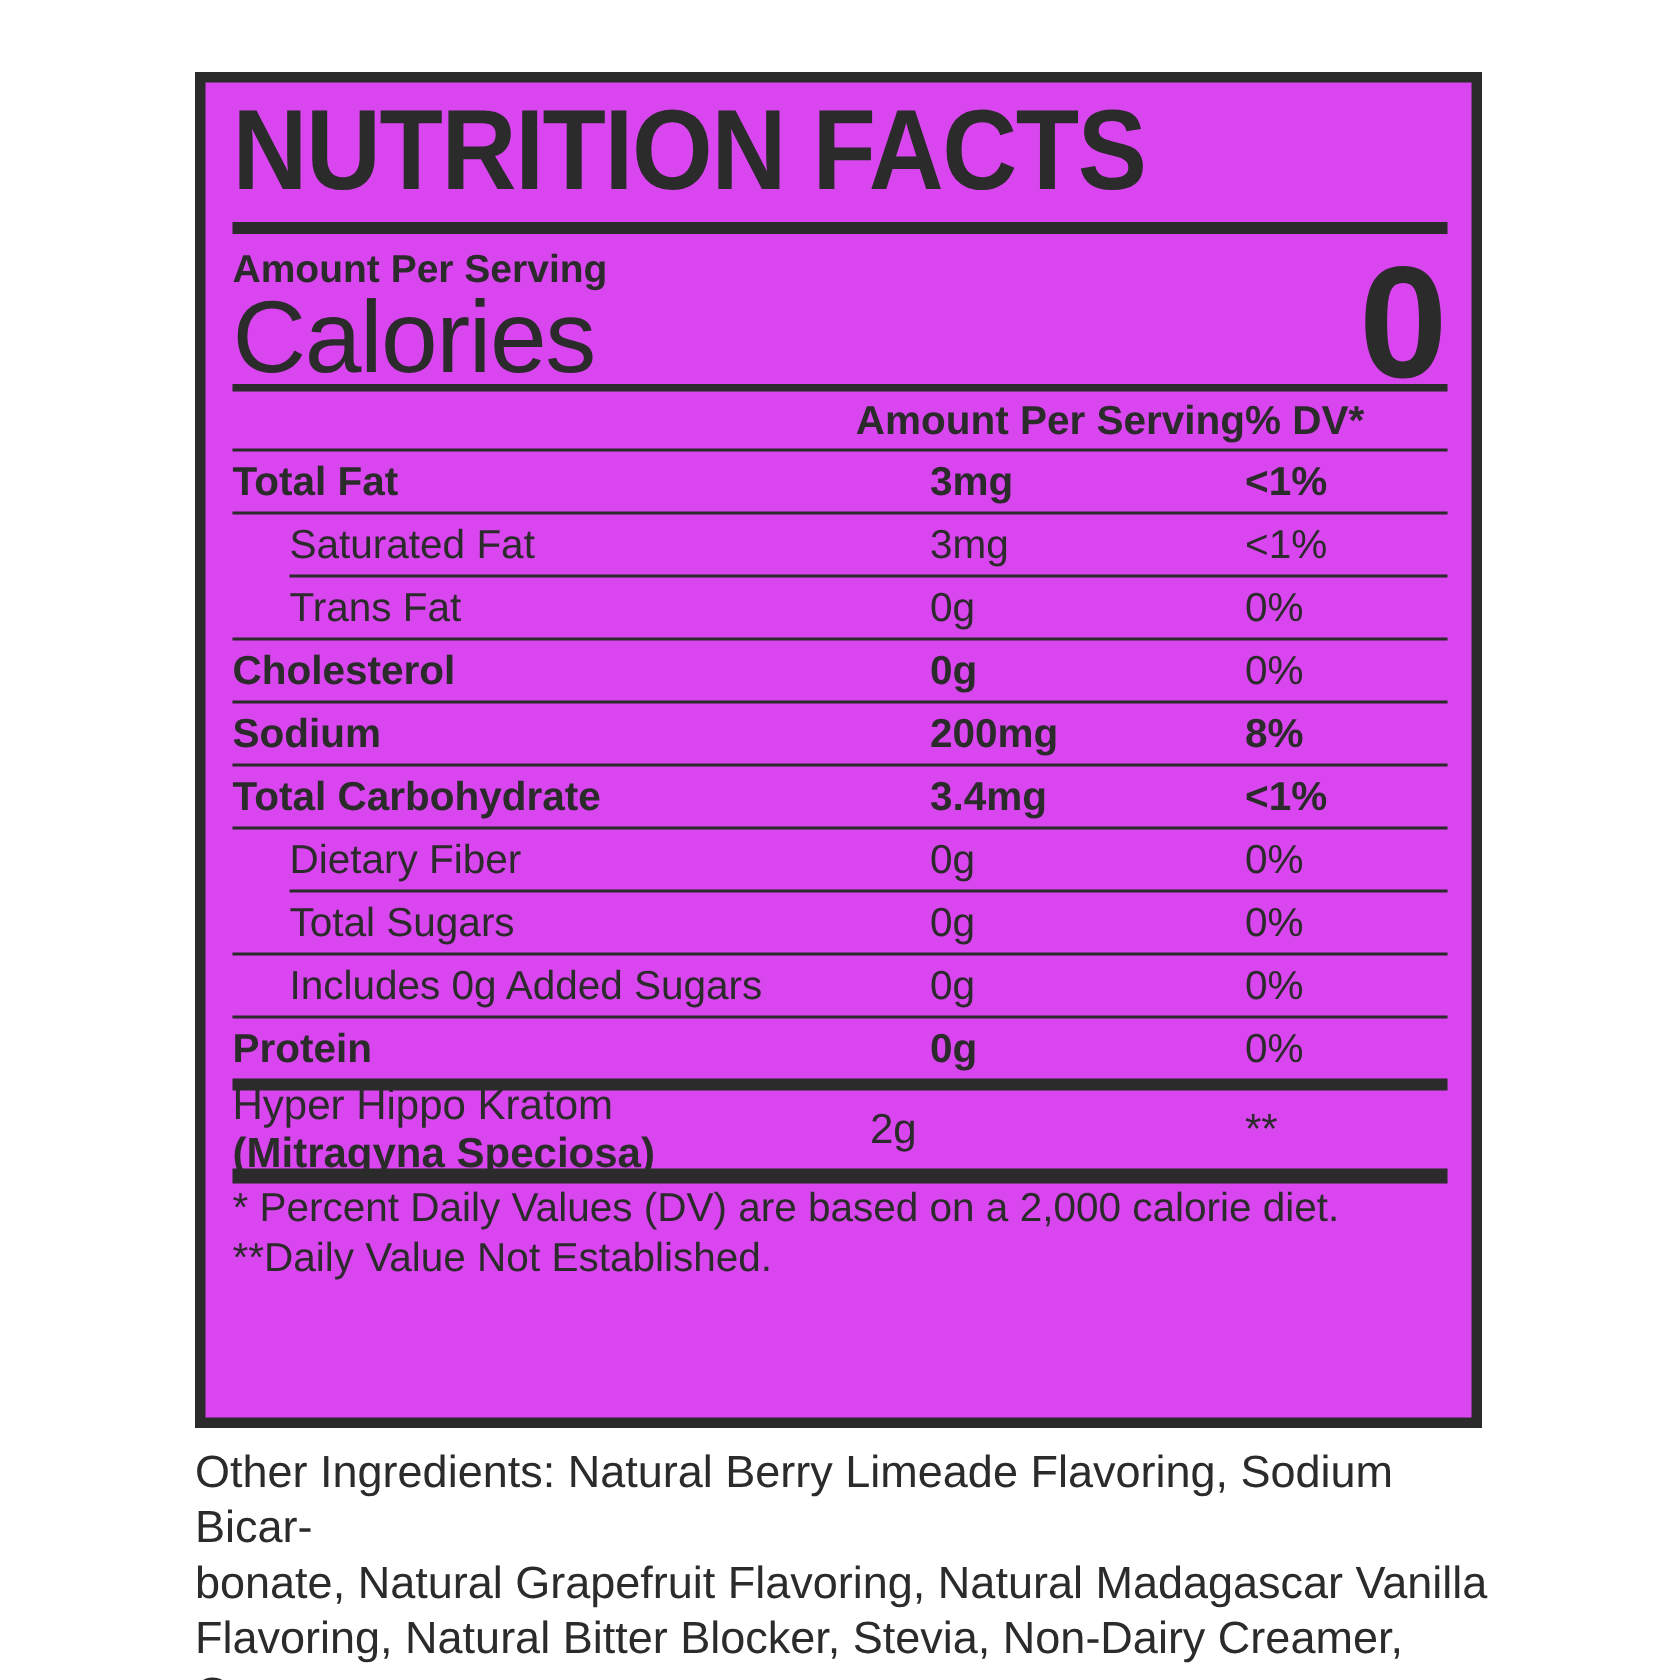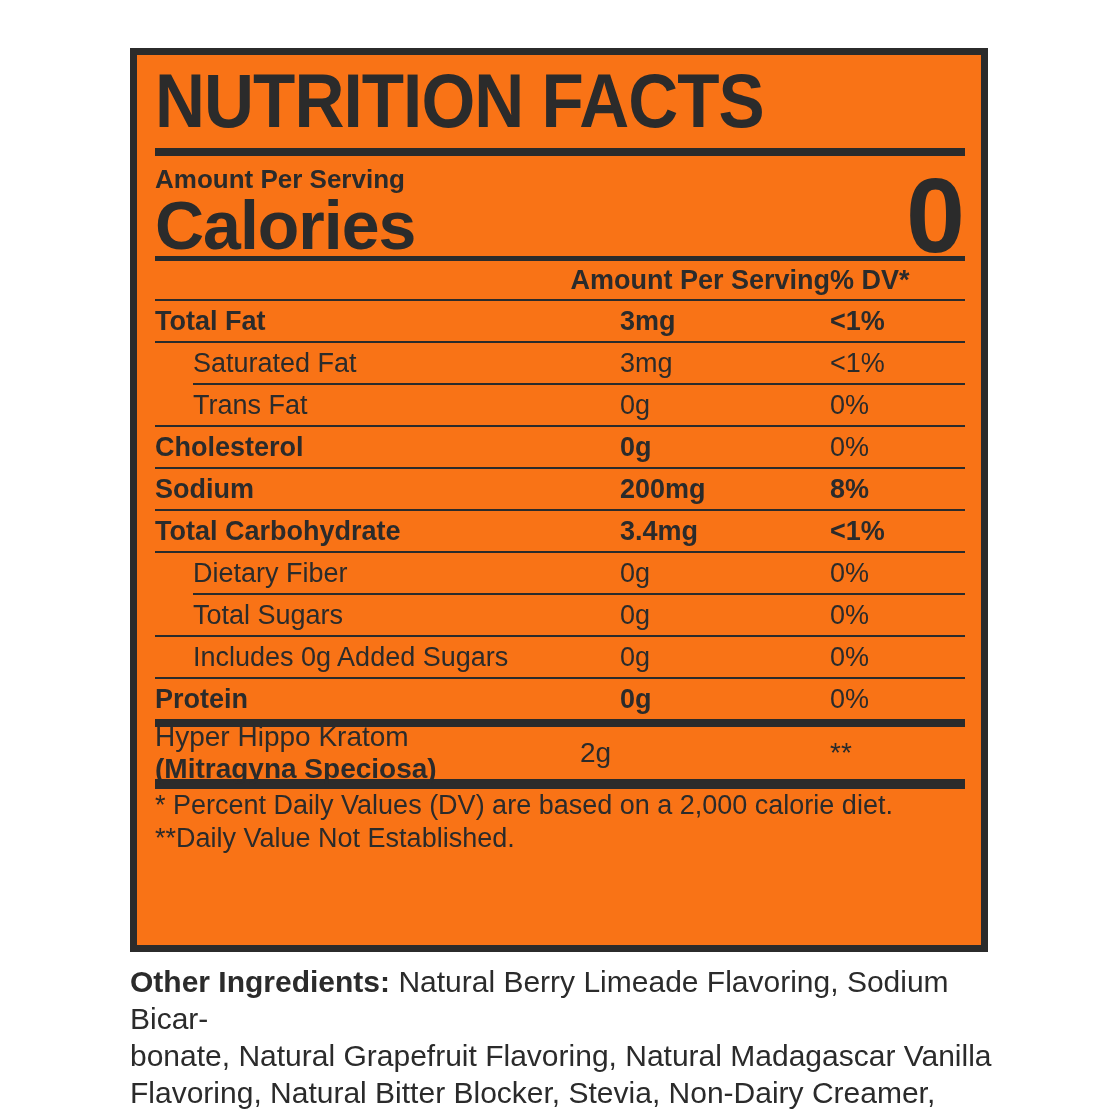--- a/index.html
+++ b/index.html
@@ -9,21 +9,21 @@
     font-family: "Liberation Sans", "DejaVu Sans", sans-serif;
     color: #2b2b2b;
     position: relative;
   }
   .nf-box {
     position: absolute;
     left: 130px; top: 48px;
     width: 858px; height: 904px;
     border: 7px solid #2b2b2b;
     padding: 0 16px 0 18px;
-    background: #f97316;
+    background: #d946ef;
   }
   .nf-title {
     margin-top: 12px;
     font-size: 76px;
     font-weight: bold;
     letter-spacing: -1px;
     line-height: 0.9;
     transform: scaleX(0.91);
     transform-origin: left center;
     white-space: nowrap;
@@ -31,21 +31,21 @@
   .serving-block { margin-top: 12px; }
   .serving-line { font-size: 26px; line-height: 33px; }
   .serving-line b { font-weight: bold; }
   .bar { background: #2b2b2b; width: 100%; }
   .bar.b8  { height: 8px; }
   .bar.b5  { height: 5px; }
   .bar.b10 { height: 10px; }
   .bar.top-bar { margin-top: 13px; }
   .cal-section { position: relative; padding-top: 8px; }
   .aps-label { font-size: 26px; font-weight: bold; line-height: 30px; }
-  .cal-word  { font-size: 68px; font-weight: bold; line-height: 62px; letter-spacing: -1px; }
+  .cal-word  { font-size: 68px; font-weight: normal; line-height: 62px; letter-spacing: -1px; }
   .cal-value {
     position: absolute; right: 0; bottom: 0;
     font-size: 106px; font-weight: bold; line-height: 0.78;
   }
   .row { display: flex; align-items: center; height: 40px; font-size: 27px; }
   .row .nl  { flex: 1; }
   .row .amt { width: 210px; text-align: left; }
   .row .dv  { width: 135px; text-align: left; }
   .row.header-row { height: 38px; font-weight: bold; }
   .row.header-row .amt-h { flex: 1; text-align: right; }
@@ -58,21 +58,21 @@
   .footnotes { margin-top: 0; font-size: 27px; line-height: 33px; }
   .footnote-line { display: block; }
   .other-ingredients {
     position: absolute;
     left: 130px; top: 963px;
     width: 870px;
     font-size: 30px;
     line-height: 37px;
   }
   .oi-line { display: block; }
-  .oi-line b { font-weight: bold; }
+  .oi-line b { font-weight: normal; }
 </style>
 </head>
 <body>
 
 <div class="nf-box">
 
   <div class="nf-title">NUTRITION FACTS</div>
 
 
   <div class="bar b8 top-bar"></div>

